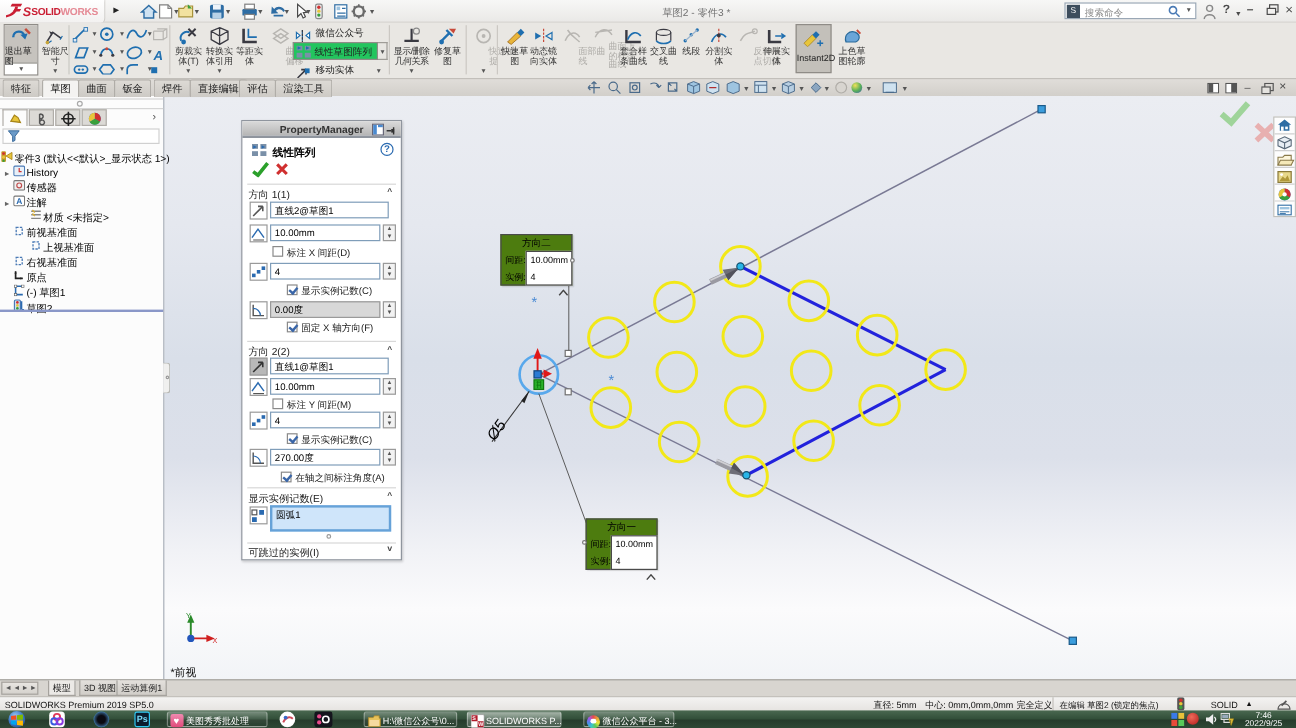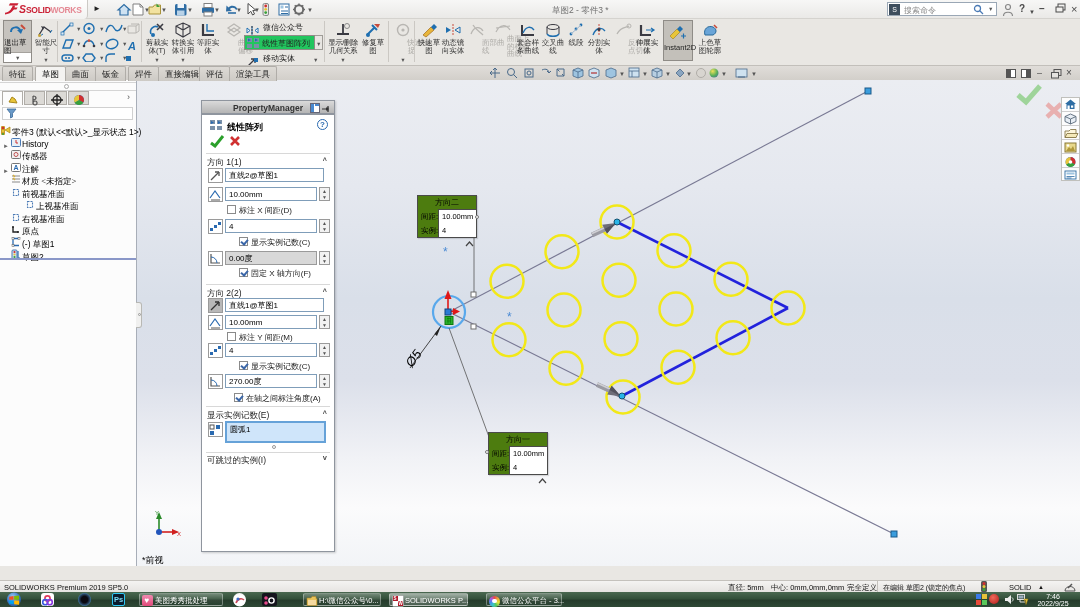--- a/index.html
+++ b/index.html
@@ -39,21 +39,21 @@
   background:linear-gradient(180deg,#ebedf2 0%, #e5e8ef 22%, #d9dfe9 45%, #dce0ea 62%, #f1f2f6 78%, #fbfbfc 88%, #f2f4f7 100%); }
 
 #ltree { position:absolute; left:0; top:0; width:137px; height:486px; background:#fcfcfc; border-right:1px solid #a8aeb8; }
 .ltab { position:absolute; top:11px; width:21px; height:14px; border:1px solid #b0ada8; background:#dcdad6; text-align:center; }
 .ltab.active { background:#fcfcfc; border-bottom:none; }
 #filterrow { position:absolute; left:2px; top:27px; width:131px; height:13px; border:1px solid #d0d0d0; background:#fff;}
 .titem { position:absolute; left:0; width:136px; height:13px; font-size:8.5px; line-height:12px; color:#000; white-space:nowrap; }
 .titem .tic { display:inline-block; width:12px; text-align:center; }
 .texp { position:absolute; left:3px; font-size:6px; color:#666; }
 
-#pm { position:absolute; left:201px; top:20px; width:134px; height:452px; background:#fff;
+#pm { position:absolute; left:201px; top:20px; width:134px; height:367px; background:#fff;
   border:1px solid #8f959e; box-shadow:1px 1px 2px rgba(0,0,0,0.18); font-size:8.5px; }
 #pmtitle { position:absolute; left:0; top:0; width:132px; height:14px;
   background:linear-gradient(#dadada,#b5b5b5); border-bottom:2px solid #8f959e;
   text-align:center; font-weight:bold; font-size:8.5px; color:#333; line-height:14px; }
 .pmsec { position:absolute; left:5px; color:#222; font-size:8.5px; }
 .pmchev { position:absolute; right:7px; color:#444; font-size:7px; font-weight:bold; font-family:"Liberation Mono",monospace; }
 .pmdiv { position:absolute; left:4px; width:124px; height:1px; background:#d8d8d8; }
 .pmicon { position:absolute; left:6px; width:15px; height:15px; border:1px solid #9a9a9a; background:#fff;
   font-size:9px; line-height:14px; text-align:center; color:#2a6ab0;}
 .pminput { position:absolute; left:23px; width:92px; height:14px; border:1px solid #7f9db9; background:#fff;
@@ -264,21 +264,21 @@
               <path d="M5 3 L5 6 L7 6" stroke="#d03030" fill="none"></path>
             </svg></span>History</div>
       <div class="titem" style="top:69px; padding-left:10px;"><span class="tic"><svg width="10" height="10">
               <rect x="0.5" y="1.5" width="9" height="8" rx="1" fill="#f0f0f0" stroke="#777"></rect>
               <circle cx="5" cy="5.5" r="2" fill="none" stroke="#c05050"></circle>
             </svg></span>传感器</div>
       <div class="titem" style="top:81.5px; padding-left:10px;"><span class="texp" style="top:3px;">►</span><span class="tic"><svg width="10" height="10">
               <rect x="0.5" y="1.5" width="9" height="8" rx="1" fill="#fff" stroke="#777"></rect>
               <text x="2.5" y="8" font-size="7" fill="#2a6ab0" font-weight="bold">A</text>
             </svg></span>注解</div>
-      <div class="titem" style="top:94px; padding-left:10px;font-family:Liberation Serif, serif;"><span class="tic"><svg width="11" height="10">
+      <div class="titem" style="top:94px; padding-left:24px;"><span class="tic"><svg width="11" height="10">
               <path d="M1 2 h8 M1 5 h8 M1 8 h8" stroke="#888" stroke-width="1.2"></path>
               <path d="M2 1 l2 2 M2 4 l2 2" stroke="#d8b03a" stroke-width="1.2"></path>
             </svg></span>材质 &lt;未指定&gt;</div>
       <div class="titem" style="top:106.5px; padding-left:10px;"><span class="tic"><svg width="10" height="10">
               <path d="M2.5 2.5 h5 v6 h-5 Z" fill="none" stroke="#4a7ab5" stroke-width="1.1" stroke-dasharray="2 1"></path>
             </svg></span>前视基准面</div>
       <div class="titem" style="top:119px; padding-left:24px;"><span class="tic"><svg width="10" height="10">
               <path d="M2.5 2.5 h5 v6 h-5 Z" fill="none" stroke="#4a7ab5" stroke-width="1.1" stroke-dasharray="2 1"></path>
             </svg></span>上视基准面</div>
       <div class="titem" style="top:131.5px; padding-left:10px;"><span class="tic"><svg width="10" height="10">
@@ -818,20 +818,26 @@
           <rect x="5" y="1" width="4" height="7" fill="#555"></rect>
         </svg></div>
     <div class="winbtn" style="left:1037px; top:1px; font-size:9px;">–</div>
     <div class="winbtn" style="left:1051px; top:3px;"><svg width="11" height="10">
           <rect x="3" y="0.5" width="7" height="6" fill="none" stroke="#555"></rect>
           <rect x="0.5" y="3.5" width="7" height="5.5" fill="#e5e3df" stroke="#555"></rect>
         </svg></div>
     <div class="winbtn" style="left:1066px; top:1px; font-size:10px;">×</div>
   </div>
 
+  <div id="btabs">
+    <div class="abs" style="left:1px; top:1px; width:31px; height:11px; background:linear-gradient(#e8e5e1,#d5d2cd); border:1px solid #a5a29d; font-size:6px; color:#555; letter-spacing:1px; line-height:10px; padding-left:2px;">◄◄►►</div>
+    <div class="btab active" style="left:40px;">模型</div>
+    <div class="btab" style="left:66px;">3D 视图</div>
+    <div class="btab" style="left:97px;">运动算例1</div>
+  </div>
 
   <div id="statusbar">
     <div class="abs" style="left:4px;">SOLIDWORKS Premium 2019 SP5.0</div>
     <div class="abs" style="left:728px;">直径: 5mm</div>
     <div class="abs" style="left:771px;">中心: 0mm,0mm,0mm</div>
     <div class="abs" style="left:847px;">完全定义</div>
     <div class="abs" style="left:877px; top:0; width:1px; height:12px; background:#c4c1bc;"></div>
     <div class="abs" style="left:883px; font-size:7px;">在编辑 草图2 (锁定的焦点)</div>
     <svg class="abs" style="left:980px; top:0px;" width="8" height="11">
         <rect x="1" y="0" width="6" height="11" rx="1.5" fill="#555"></rect>

